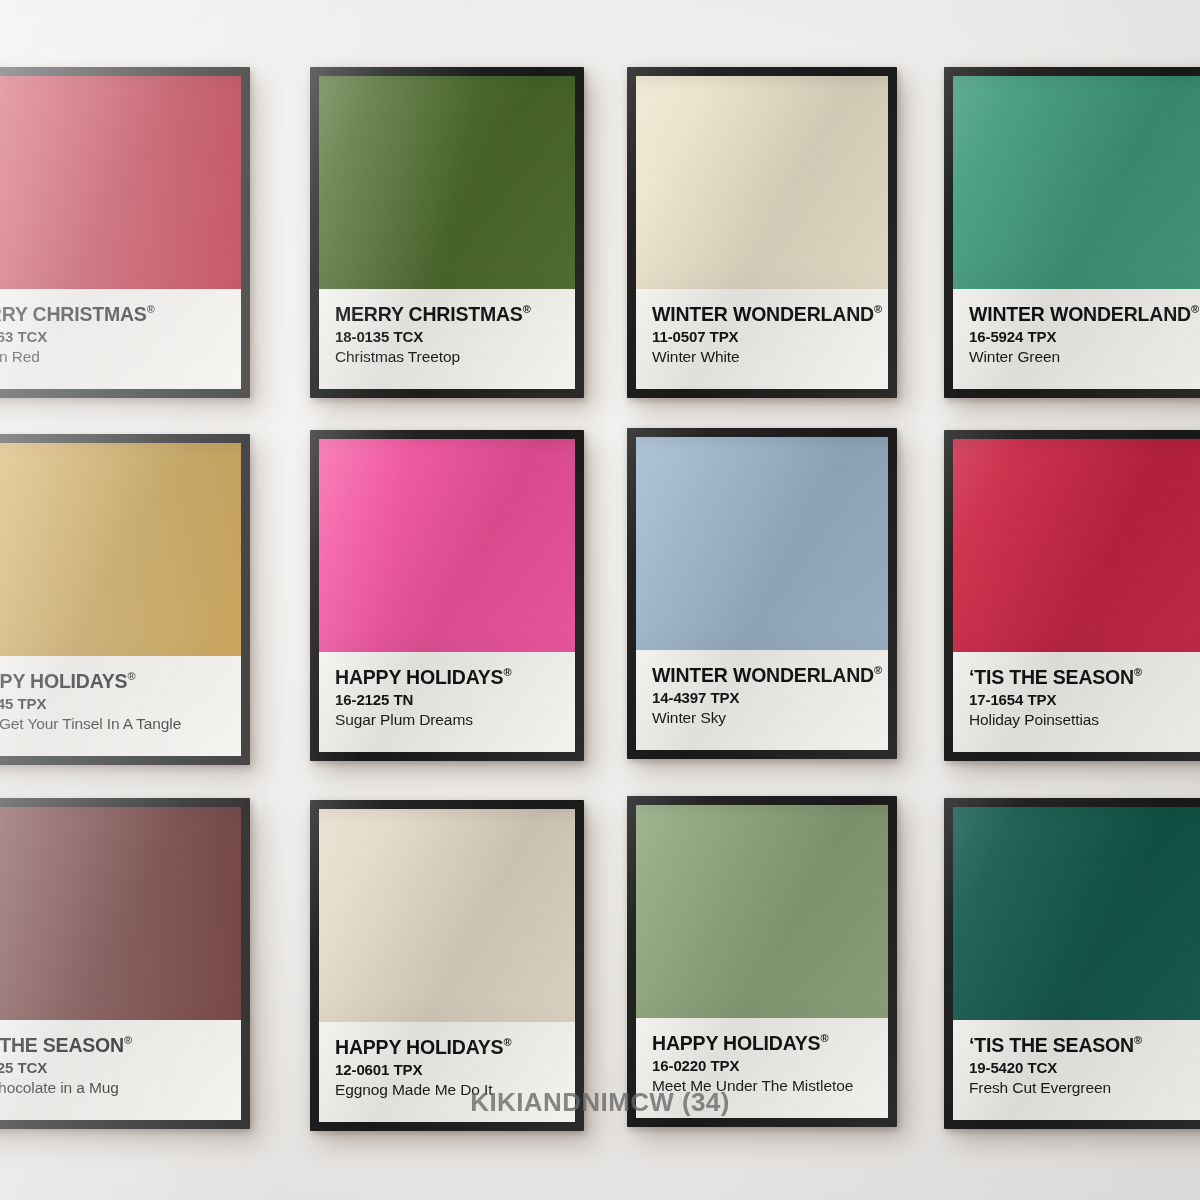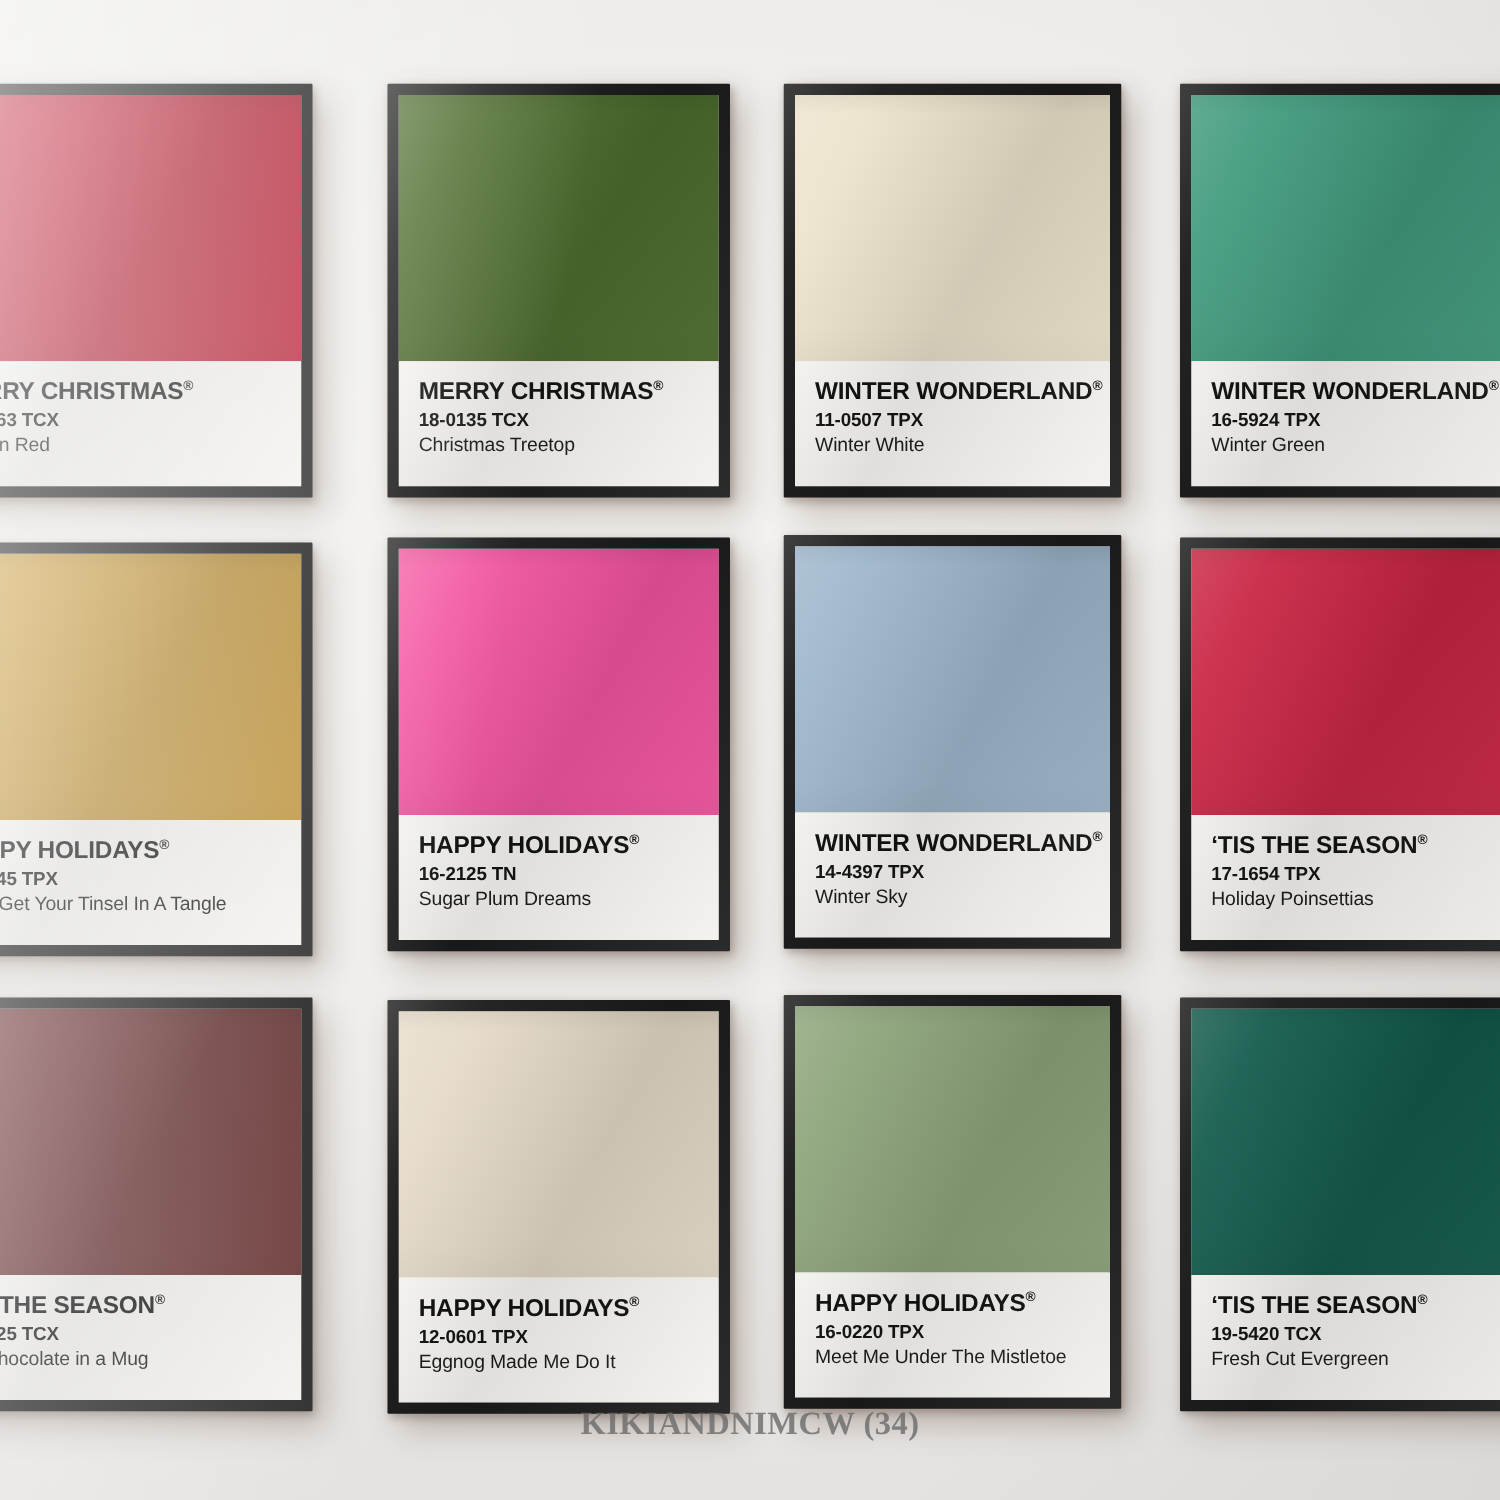--- a/index.html
+++ b/index.html
@@ -120,23 +120,23 @@
     margin-top: 3px;
     white-space: nowrap;
     line-height: 1.2;
   }
 
   
   #watermark {
     position: absolute;
     left: 0;
     right: 0;
-    top: 1124px;
+    top: 1087px;
     text-align: center;
-    font-family: Liberation Serif, serif;
+    font-family: Liberation Sans, sans-serif;
     font-size: 26px;
     font-weight: bold;
     letter-spacing: 0.4px;
     color: rgba(104,104,104,0.78);
     pointer-events: none;
   }
 </style>
 </head>
 <body>
 

